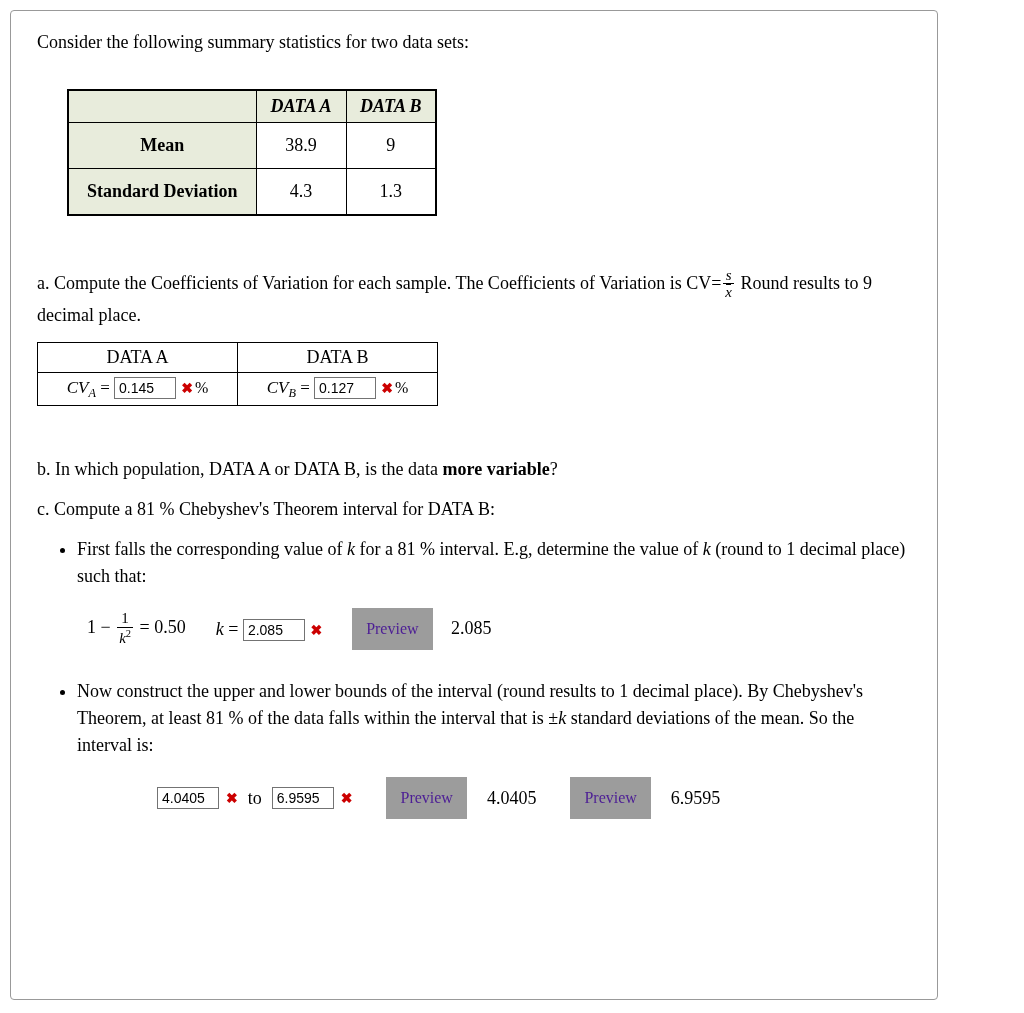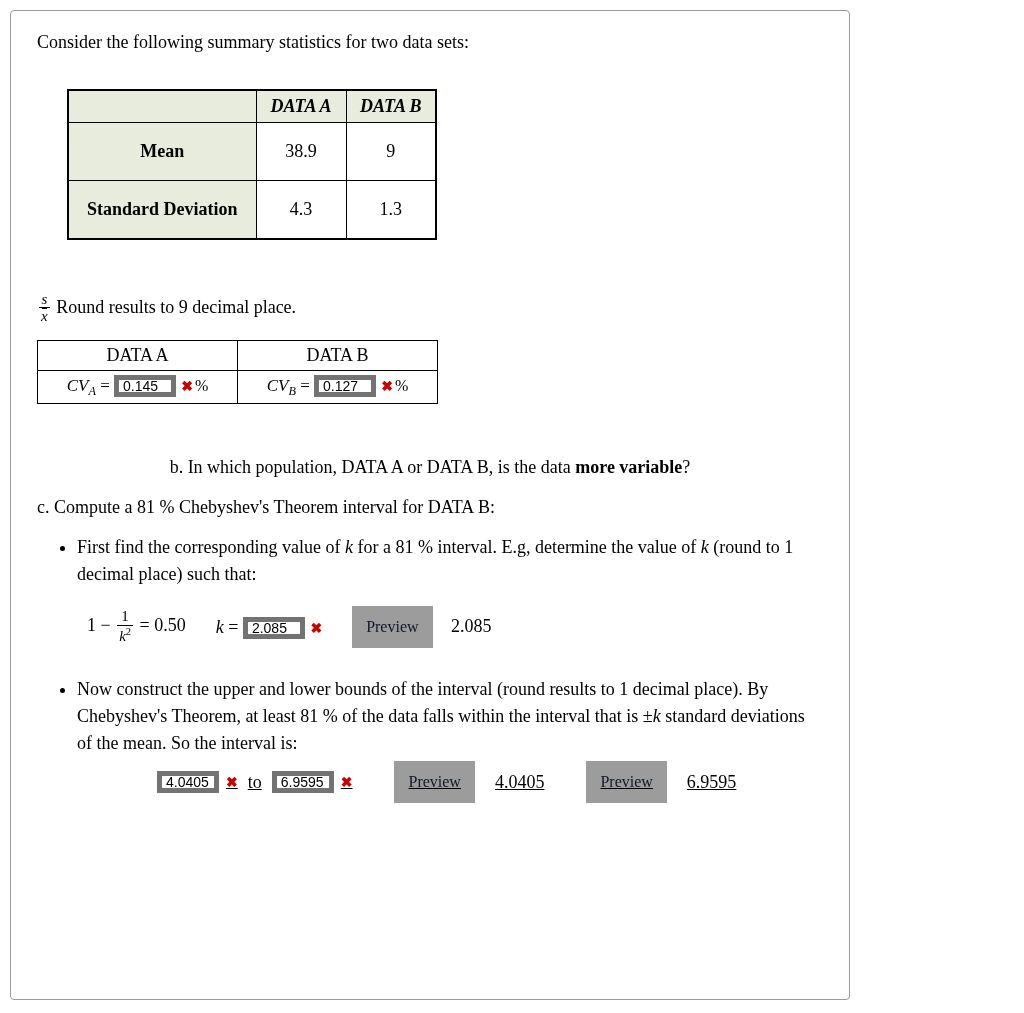--- a/index.html
+++ b/index.html
@@ -8,21 +8,21 @@
     font-size: 18px;
     color: #000;
     background: #fff;
     margin: 0;
     padding: 10px;
   }
   .page {
     border: 1px solid #999;
     border-radius: 4px;
     padding: 18px 26px;
-    width: 840px;
+    width: 928px;
     min-height: 990px;
   }
   p { margin: 0 0 14px 0; line-height: 1.45; }
   .intro { margin-bottom: 34px; }
 
   
   table.summary {
     border-collapse: collapse;
     margin: 0 0 52px 30px;
     border: 2px solid #000;
@@ -30,21 +30,21 @@
   table.summary th, table.summary td {
     border: 1px solid #000;
     padding: 4px 12px;
     text-align: center;
     font-size: 18px;
     min-width: 90px;
     height: 32px;
   }
   table.summary .corner { background: #e8ecdc; }
   table.summary th.col { background: #e8ecdc; font-style: italic; font-weight: bold; }
-  table.summary th.row { background: #e8ecdc; font-weight: bold; text-align: center; padding: 18px 18px; }
+  table.summary th.row { background: #e8ecdc; font-weight: bold; text-align: center; padding: 12px 18px; }
 
   .frac {
     display: inline-block;
     vertical-align: middle;
     text-align: center;
     font-size: 15px;
     position: relative;
     top: -1px;
     margin: 0 2px;
   }
@@ -69,21 +69,21 @@
   table.cvtab th, table.cvtab td {
     border: 1px solid #000;
     padding: 4px 6px;
     height: 30px;
     text-align: center;
   }
   table.cvtab th { font-weight: normal; font-size: 18px; width: 200px; }
   table.cvtab td { font-size: 17px; }
 
   input[type="text"].ans {
-    border: 5px solid #737373;
+    border: 1px solid #737373;
     font-family: Arial, sans-serif;
     font-size: 14px;
     padding: 2px 4px;
     width: 62px;
     height: 22px;
   }
   .xmark {
     color: #c00;
     font-weight: bold;
     font-size: 14px;
@@ -108,42 +108,41 @@
 
   .eq-row {
     display: flex;
     align-items: center;
     gap: 30px;
     margin: 18px 0 10px 10px;
     font-size: 18px;
   }
   .prev-btn {
     background: #9c9c9c;
-    color: #0f172a;
+    color: #4c1d95;
     border: none;
     padding: 12px 14px;
     font-size: 16px;
     font-family: "Times New Roman", serif;
     cursor: pointer;
   }
   .prev-val {
     font-size: 18px;
     margin-left: 14px;
   }
 
   .interval-row {
     display: flex;
     align-items: center;
-    gap: 24px;
-    margin: 4px 0 0 80px;
-    font-size: 18px;
-    text-decoration: underline;
+    gap: 16px;
+    margin: 18px 0 0 80px;
+    font-size: 18px;
   }
   .interval-row .group { display: flex; align-items: center; gap: 6px; margin-right: 18px;}
-  .section-gap { margin-top: 30px; text-align: center; }
+  .section-gap { margin-top: 30px; }
 </style>
 </head>
 <body>
 
 <div class="page">
 
   <p class="intro">Consider the following summary statistics for two data sets:</p>
 
   <table class="summary">
     <tbody>
@@ -159,21 +158,21 @@
     </tr>
     <tr>
       <th class="row">Standard Deviation</th>
       <td>4.3</td>
       <td>1.3</td>
     </tr>
   </tbody>
     </table>
 
   <p>
-    <span class="frac"><span class="num math-it">s</span><span class="den"><span class="xbar">x</span></span></span><span> Round results to 9 decimal place.</span>
+    <span>a. Compute the Coefficients of Variation for each sample.  The Coefficients of Variation is CV=</span><span class="frac"><span class="num math-it">s</span><span class="den"><span class="xbar">x</span></span></span><span> Round results to 9 decimal place.</span>
   </p>
 
   <table class="cvtab">
     <tbody>
         <tr>
       <th>DATA A</th>
       <th>DATA B</th>
     </tr>
     <tr>
       <td>
@@ -193,21 +192,21 @@
     </table>
 
   <p class="section-gap">
     <span>b. In which population, DATA A or DATA B, is the data </span><b>more variable</b><span>?</span>
   </p>
 
   <p>c. Compute a 81 % Chebyshev's Theorem interval for DATA B:</p>
 
   <ul class="bullets">
     <li>
-      <span>First find the corresponding value of </span><span class="math-it">k</span><span> for a 81 % interval. E.g, determine the value of </span><span class="math-it">k</span><span> (round to 1 decimal place) such that:</span>
+      <span>First falls the corresponding value of </span><span class="math-it">k</span><span> for a 81 % interval. E.g, determine the value of </span><span class="math-it">k</span><span> (round to 1 decimal place) such that:</span>
 
       <div class="eq-row">
         <span>
           <span>1</span><span> − </span><span class="frac"><span class="num">1</span><span class="den"><span class="math-it">k</span><sup style="font-size:0.7em;">2</sup></span></span><span> =  0.50</span>
         </span>
         <span>
           <span class="math-it">k</span><span> = </span>
           <input type="text" class="ans" value="2.085" style="">
           <span class="xmark">✖</span>
         </span>

